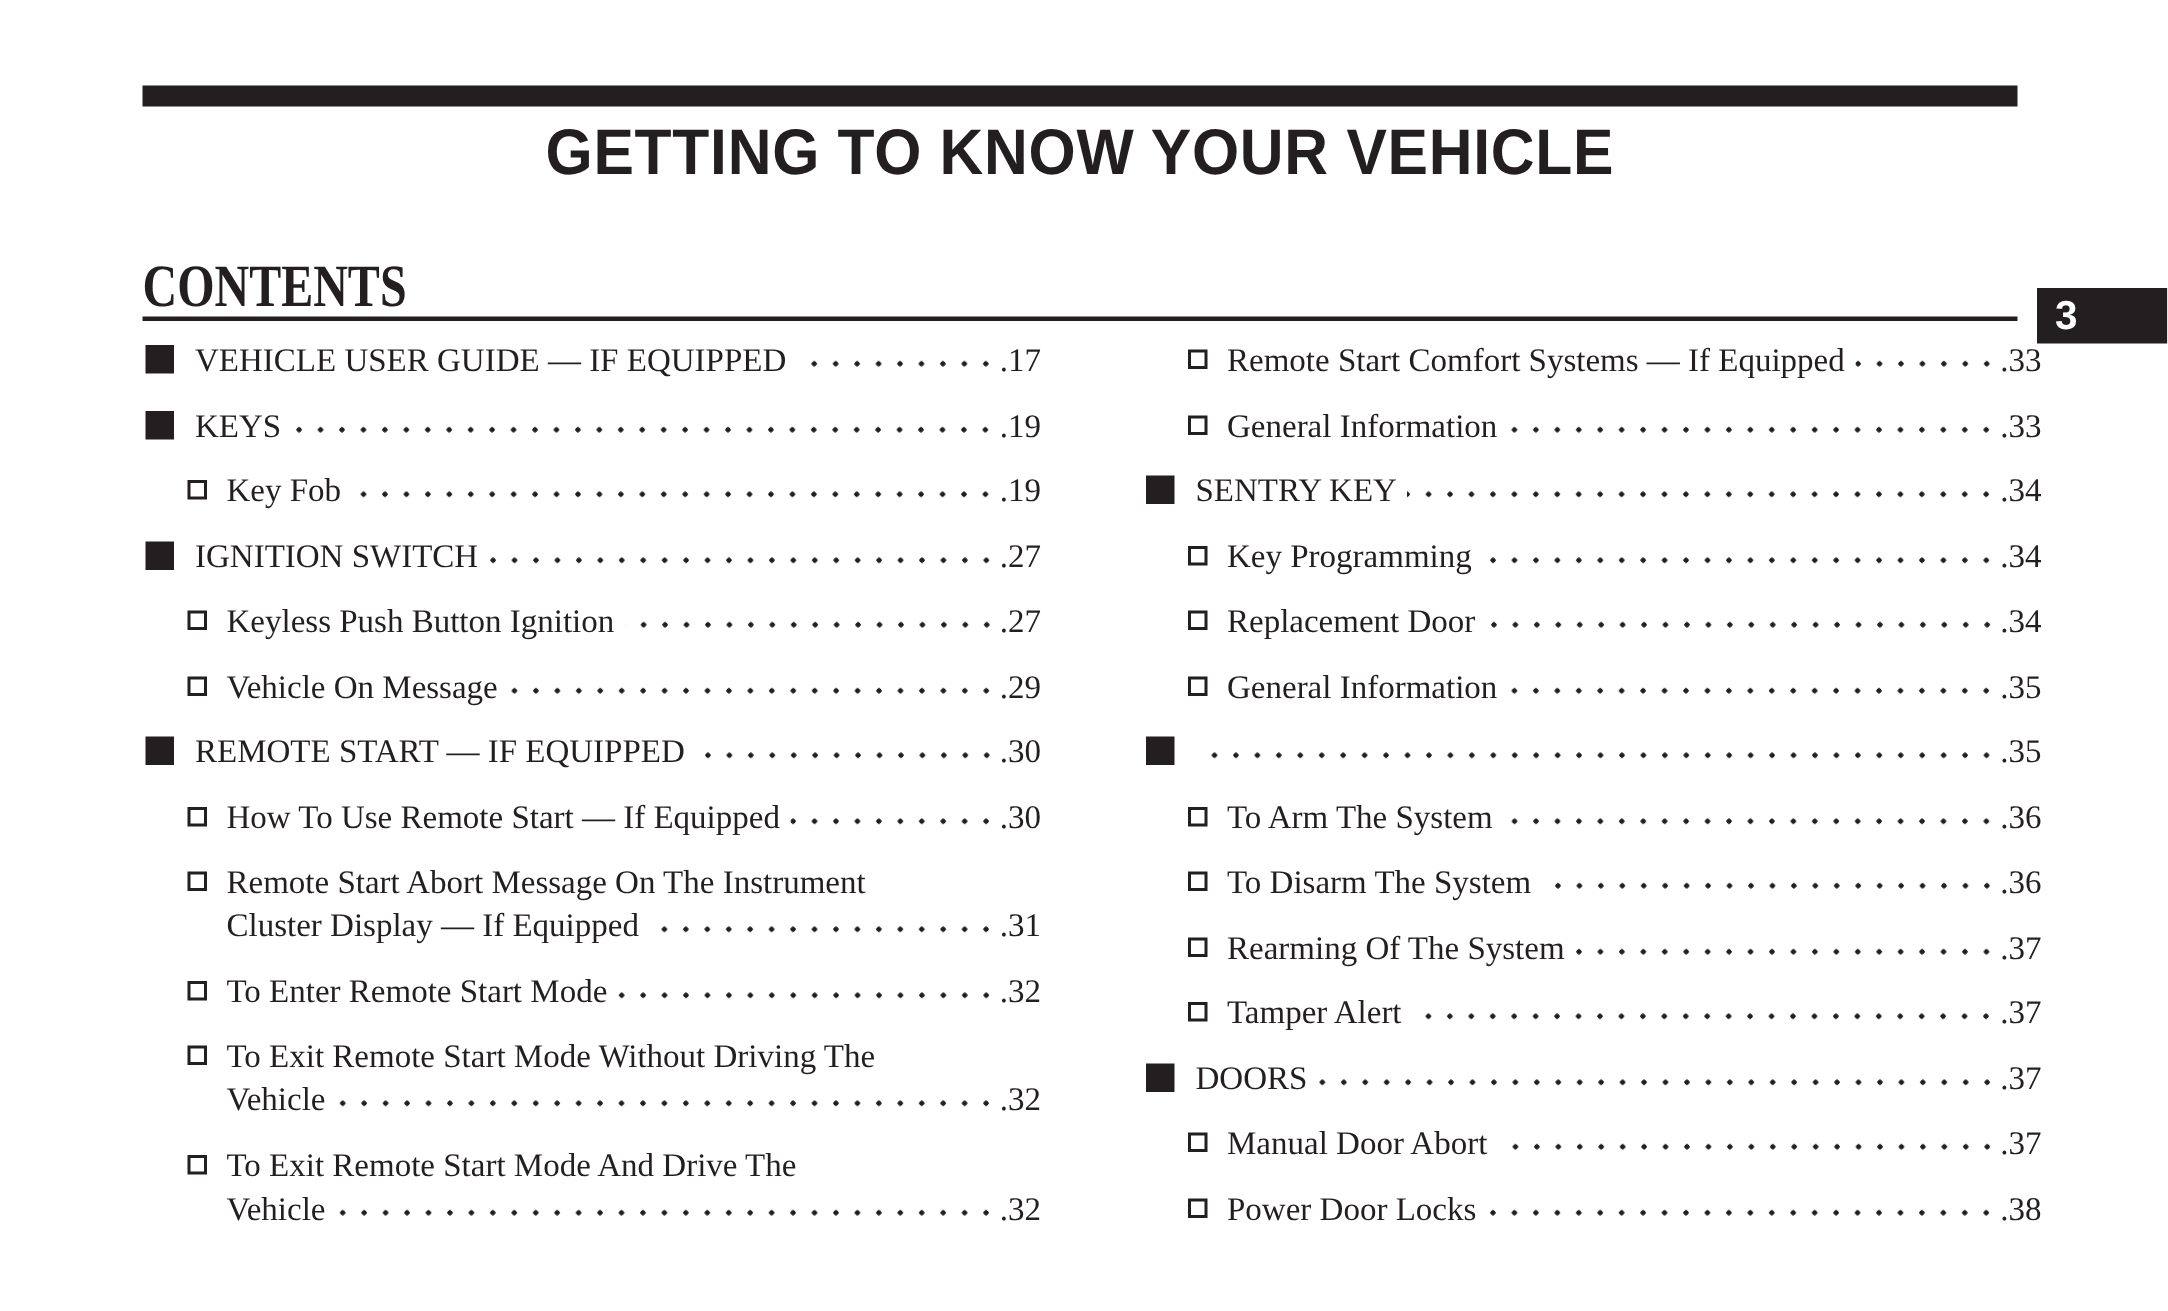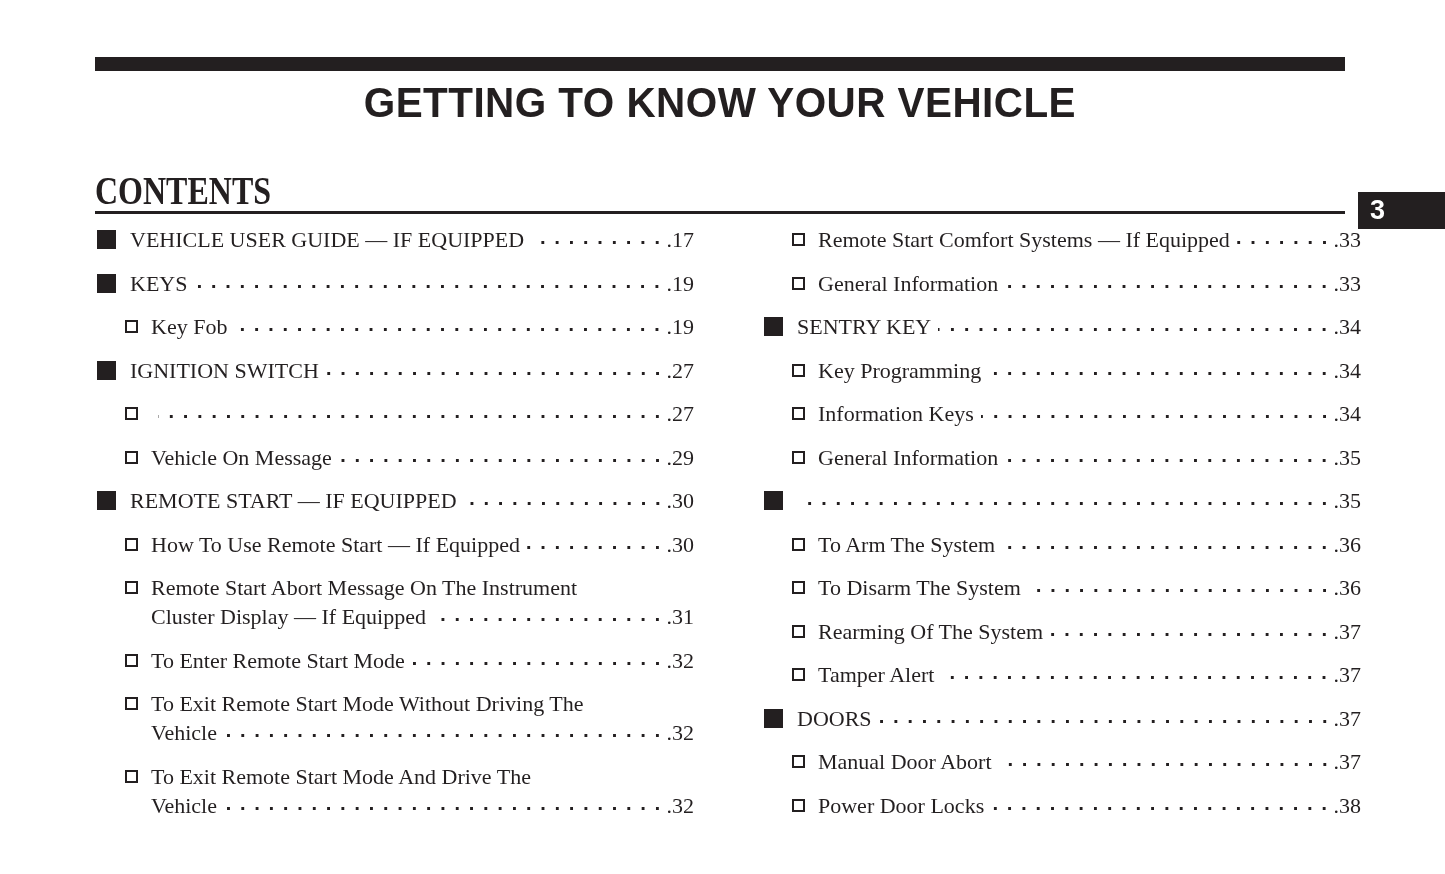--- a/index.html
+++ b/index.html
@@ -142,20 +142,21 @@
         <span class="label">IGNITION SWITCH</span>
         <span class="leader"></span>
         <span class="page-num">.27</span>
       </div>
     </div>
   </div>
         <div class="toc-entry level2">
     <span class="bullet hollow"></span>
     <div class="entry-body">
       <div class="line">
+        <span class="label">Keyless Push Button Ignition</span>
         <span class="leader"></span>
         <span class="page-num">.27</span>
       </div>
     </div>
   </div>
         <div class="toc-entry level2">
     <span class="bullet hollow"></span>
     <div class="entry-body">
       <div class="line">
         <span class="label">Vehicle On Message</span>
@@ -275,21 +276,21 @@
         <span class="label">Key Programming</span>
         <span class="leader"></span>
         <span class="page-num">.34</span>
       </div>
     </div>
   </div>
         <div class="toc-entry level2">
     <span class="bullet hollow"></span>
     <div class="entry-body">
       <div class="line">
-        <span class="label">Information Keys</span>
+        <span class="label">Replacement Door</span>
         <span class="leader"></span>
         <span class="page-num">.34</span>
       </div>
     </div>
   </div>
         <div class="toc-entry level2">
     <span class="bullet hollow"></span>
     <div class="entry-body">
       <div class="line">
         <span class="label">General Information</span>

